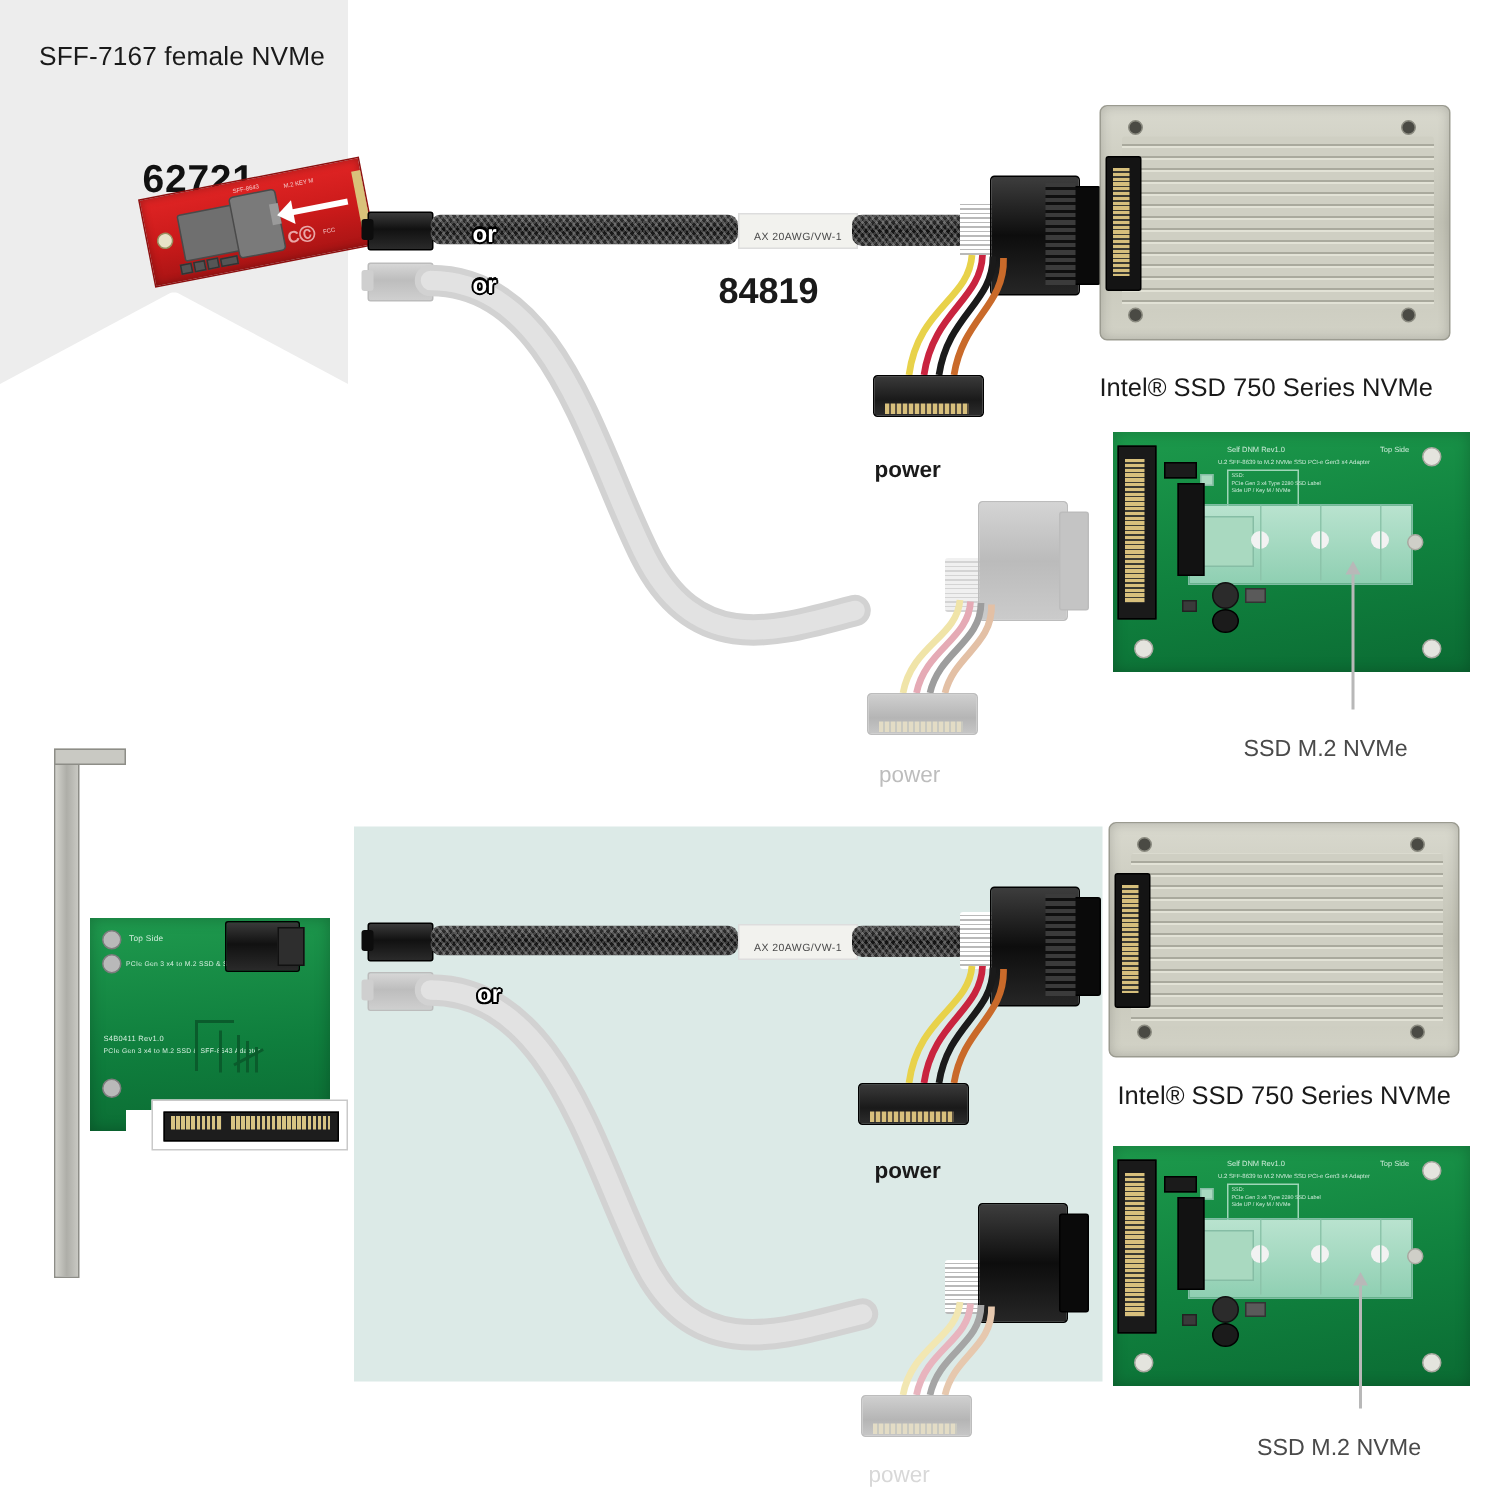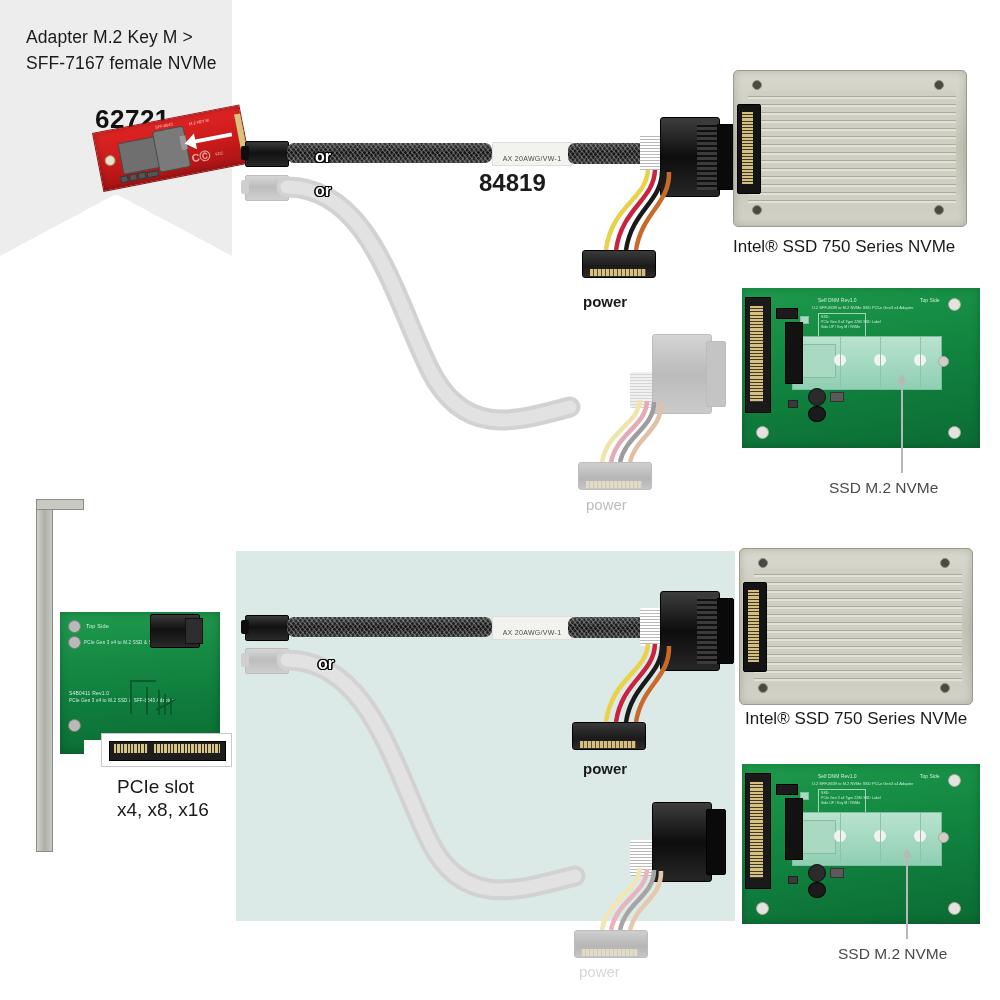--- a/index.html
+++ b/index.html
@@ -34,21 +34,21 @@
     font-size:26px;font-weight:700;color:#111;letter-spacing:.5px;
   }
 
   
   .teal{
     left:236px;top:551px;width:499px;height:370px;
     background:#dceae7;
   }
 
   
-  .lbl{color:#1a1a1a;font-weight:400;}
+  .lbl{color:#1a1a1a;font-weight:400;margin-top:12px;}
   .lbl-intel1{left:733px;top:237px;font-size:17px;}
   .lbl-intel2{left:745px;top:709px;font-size:17px;}
   .lbl-m2-1{left:829px;top:479px;font-size:15.5px;color:#4a4a4a;}
   .lbl-m2-2{left:838px;top:945px;font-size:15.5px;color:#4a4a4a;}
   .lbl-pcie{left:117px;top:775px;font-size:19px;line-height:23px;font-weight:400;}
   .lbl-84819{left:479px;top:169px;font-size:24px;font-weight:700;}
   .lbl-power{left:583px;top:293px;font-size:15px;font-weight:700;}
   .lbl-power-b{left:583px;top:760px;font-size:15px;font-weight:700;}
   .lbl-power-g{left:586px;top:496px;font-size:15px;font-weight:400;color:#bdbdbd;}
   .lbl-power-g2{left:579px;top:963px;font-size:15px;font-weight:400;color:#d8d8d8;}
@@ -235,21 +235,20 @@
 </head>
 <body>
 
 <div class="stage">
 
   <div class="abs teal"></div>
 
   <div class="abs callout"></div>
   <div class="abs callout-tip"></div>
   <div class="abs callout-title">
-    <div>Adapter M.2 Key M &gt;</div>
     <div>SFF-7167 female NVMe</div>
   </div>
   <div class="abs callout-partno">62721</div>
 
   <div class="abs redboard">
     <div class="rb-hole" style="left:6px;top:24px;"></div>
     <div class="rb-conn" style="left:22px;top:14px;width:36px;height:30px;border-radius:2px;"></div>
     <div class="rb-conn" style="left:58px;top:9px;width:30px;height:40px;border-radius:3px;background:#7a7a7a;"></div>
     <div class="rb-conn" style="left:84px;top:19px;width:6px;height:14px;background:#9a9a9a;border:none;"></div>
     <div class="rb-chip" style="left:18px;top:47px;width:6px;height:5px;"></div>
@@ -378,24 +377,20 @@
     <div class="pb-gold" style="left:76px;top:130px;width:78px;height:12px;"></div>
   </div>
   <div class="abs sff8643" style="left:150px;top:614px;width:48px;height:32px;"></div>
   <div class="abs" style="left:185px;top:618px;width:16px;height:24px;background:#2e2e2e;border:1px solid #111;"></div>
   <div class="abs slotbox">
     <div class="slotconn">
       <div class="slotpins" style="left:4px;width:34px;"></div>
       <div class="slotpins" style="left:44px;width:66px;"></div>
     </div>
   </div>
-  <div class="abs lbl lbl-pcie">
-    <div>PCIe slot</div>
-    <div>x4, x8, x16</div>
-  </div>
 
   <div class="abs sff8643" style="left:245px;top:615px;width:42px;height:24px;"></div>
   <div class="abs" style="left:241px;top:620px;width:8px;height:14px;background:#0d0d0d;border-radius:2px;"></div>
   <div class="abs braid" style="left:287px;top:617px;width:205px;height:20px;"></div>
   <div class="abs cablelabel" style="left:492px;top:616px;width:78px;height:22px;transform:scaleY(-1);">
     <span>AX 20AWG/VW-1</span>
   </div>
   <div class="abs braid" style="left:568px;top:617px;width:78px;height:21px;"></div>
   <div class="abs wirebundle" style="left:640px;top:608px;width:42px;height:38px;"></div>
 

